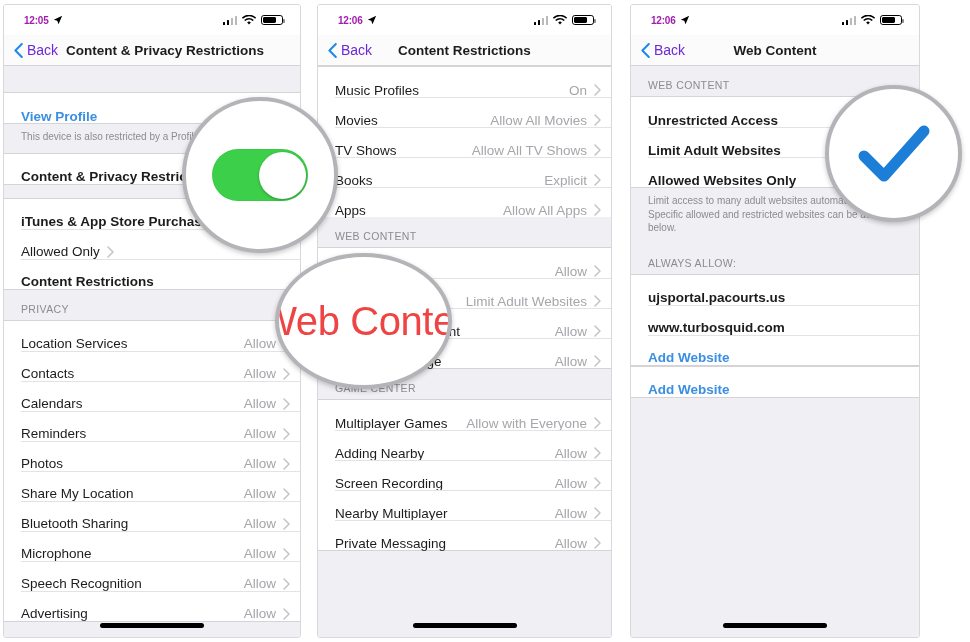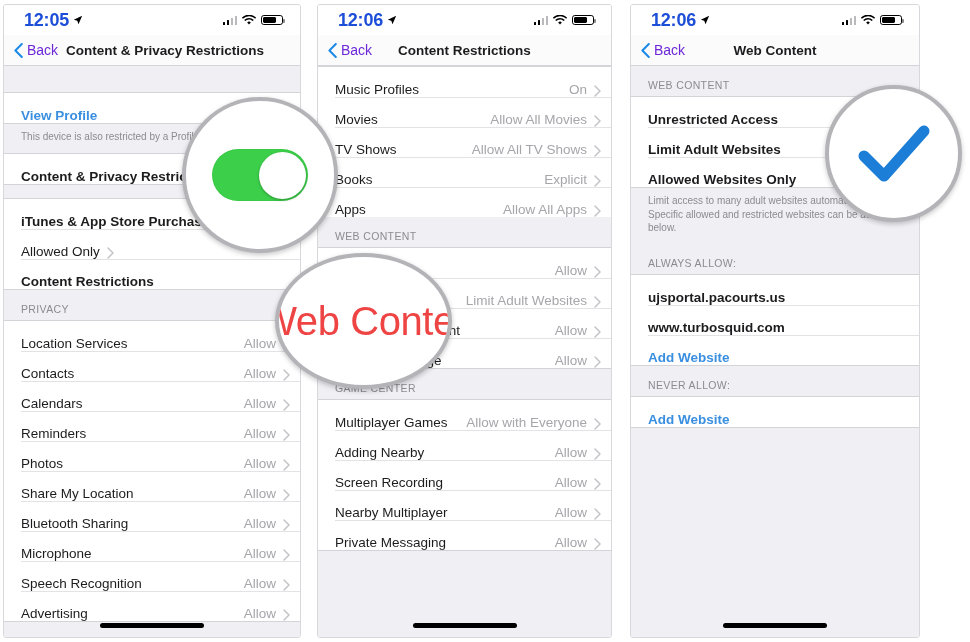--- a/index.html
+++ b/index.html
@@ -40,23 +40,23 @@
   .statusbar {
     height: 30px;
     background: #ffffff;
     display: flex;
     align-items: center;
     justify-content: space-between;
     padding: 0 17px 0 20px;
   }
   .sb-left { display: flex; align-items: center; gap: 4px; }
   .sb-time {
-    font-size: 18px;
+    font-size: 10px;
     font-weight: bold;
-    color: #1d4ed8;
+    color: #a21caf;
     letter-spacing: -0.2px;
   }
   .loc-arrow { width: 10px; height: 10px; display: block; }
   .sb-right { display: flex; align-items: center; gap: 5px; }
   .bars { display: flex; align-items: flex-end; gap: 1.5px; height: 10px; }
   .bars i { display: block; width: 2.5px; background: #000; border-radius: .5px; }
   .bars i:nth-child(1) { height: 3px; }
   .bars i:nth-child(2) { height: 5px; }
   .bars i:nth-child(3) { height: 7px; background: #b8b8bd; }
   .bars i:nth-child(4) { height: 9px; background: #b8b8bd; }
@@ -119,21 +119,21 @@
   .gap { height: 26px; background: #efeff4; }
   .gap.sm { height: 13px; }
 
   .group { background: #ffffff; border-top: 1px solid #d3d3d8; border-bottom: 1px solid #d3d3d8; }
   .group.nb { border-bottom: none; }
 
   .row {
     position: relative;
     height: 30px;
     display: flex;
-    align-items: flex-end;
+    align-items: center;
     padding: 16px 10px 0 17px;
     background: #ffffff;
   }
   .row + .row::before {
     content: "";
     position: absolute;
     left: 17px; right: 0; top: 0;
     height: 1px;
     background: #e3e3e6;
   }
@@ -594,21 +594,20 @@
               <span class="row-label">ujsportal.pacourts.us</span>
             </div>
             <div class="row nochev">
               <span class="row-label">www.turbosquid.com</span>
             </div>
             <div class="row nochev">
               <span class="row-label link">Add Website</span>
             </div>
           </div>
 
-        <div class="section-header">NEVER ALLOW:</div>
         <div class="group">
           <div class="row nochev">
             <span class="row-label link">Add Website</span>
           </div>
         </div>
       </div>
 
       <div class="home-ind"></div>
     </div>
   </div>

